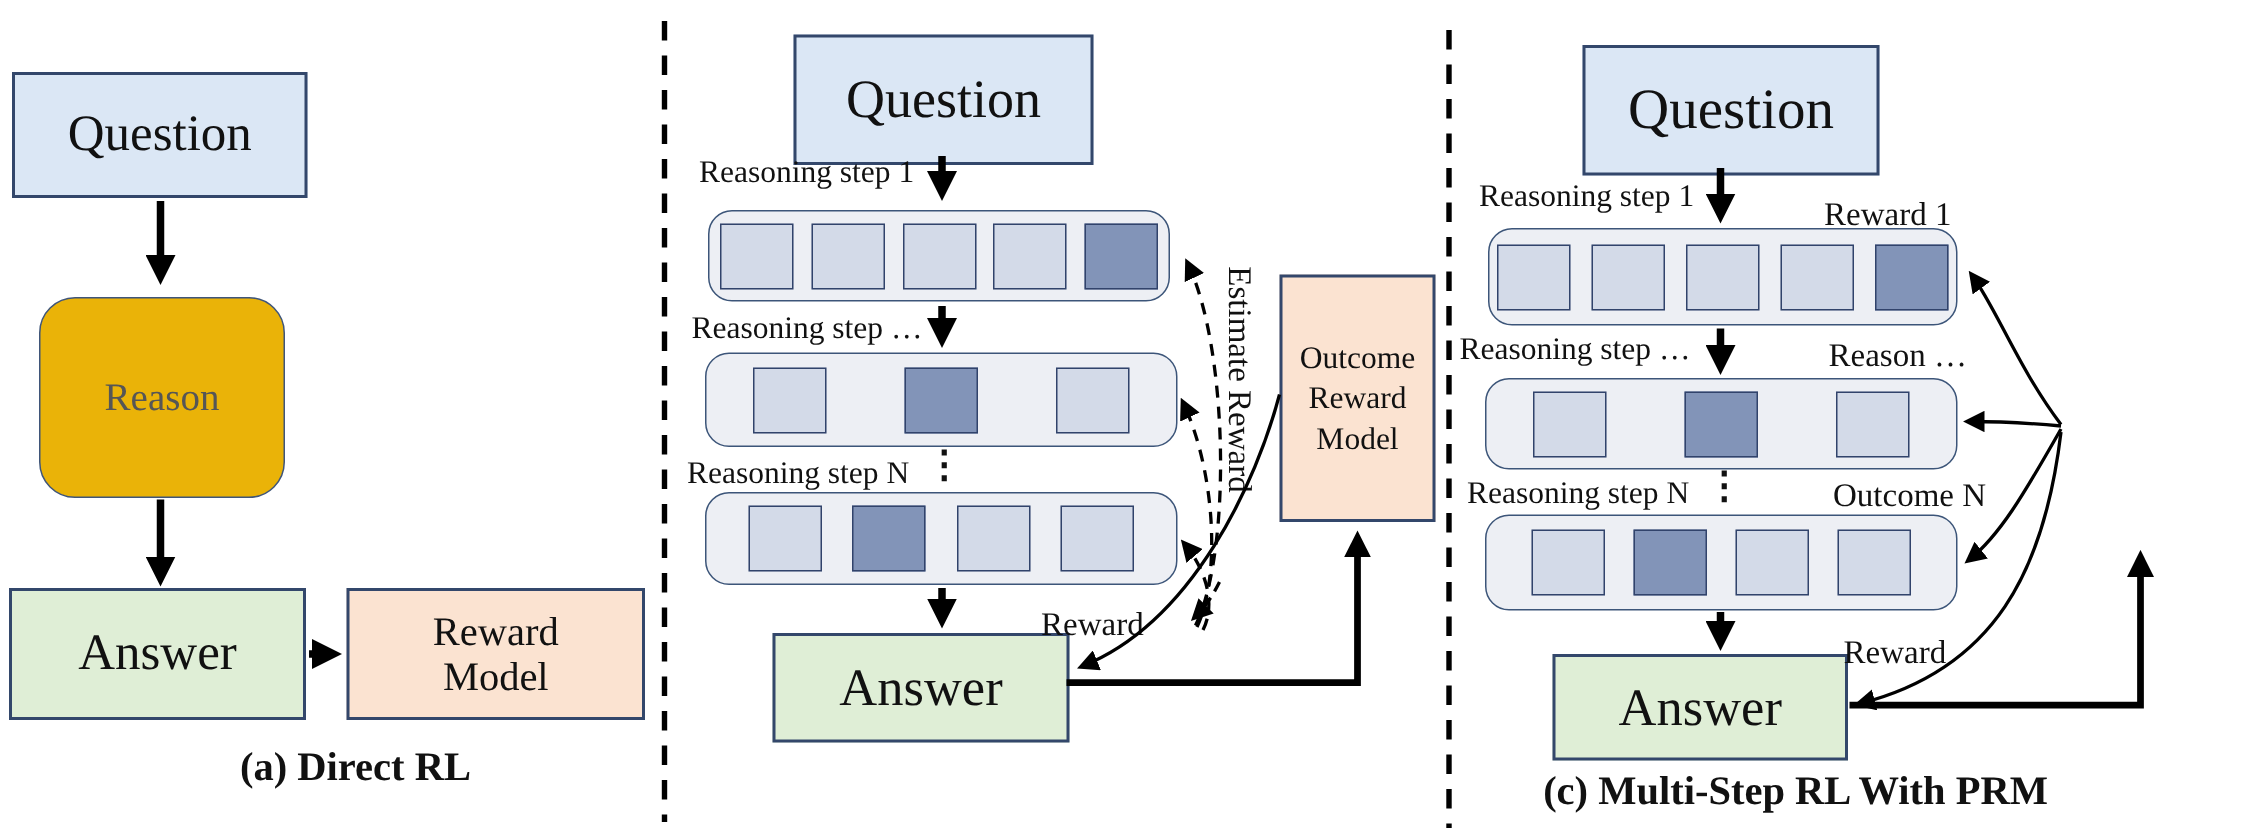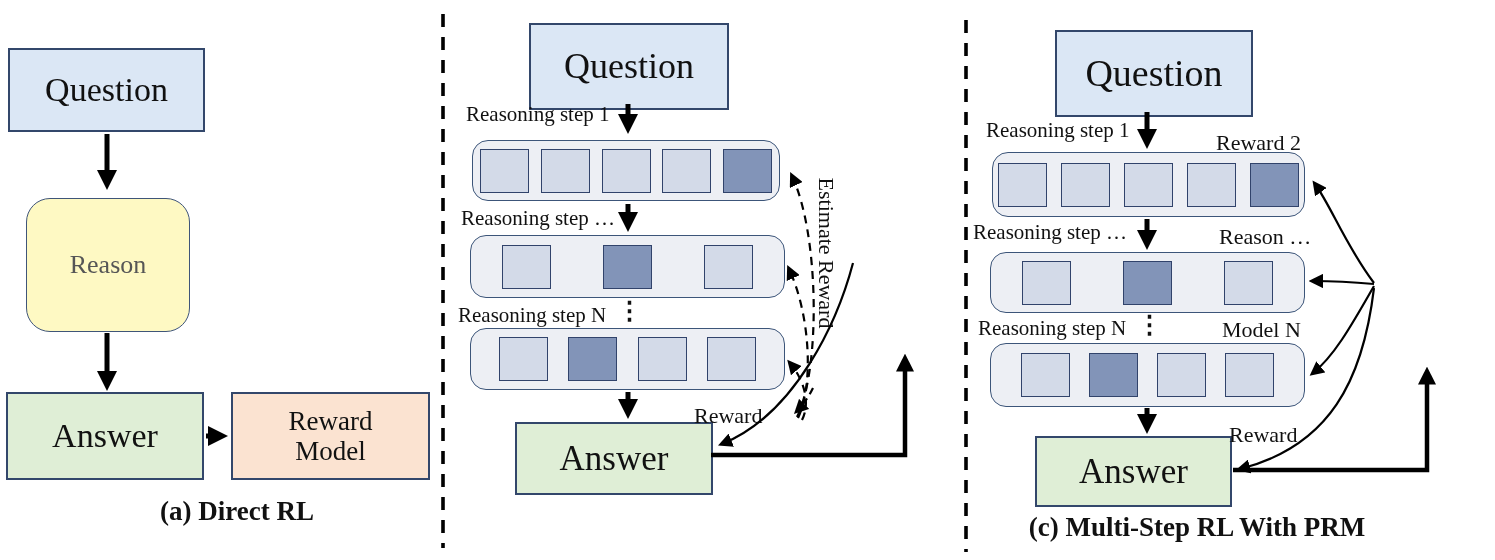--- a/index.html
+++ b/index.html
@@ -4,21 +4,21 @@
 <style>
   html,body{margin:0;padding:0;background:#fff;}
   .canvas{position:relative;width:1495px;height:560px;background:#ffffff;overflow:hidden;
           font-family:"Liberation Serif","DejaVu Serif",serif;color:#111;}
   svg.wires{position:absolute;left:0;top:0;width:1495px;height:560px;pointer-events:none;}
   .box{position:absolute;display:flex;align-items:center;justify-content:center;
        text-align:center;border:2px solid #33476b;box-sizing:border-box;line-height:1.12;}
   .blue{background:#dbe7f5;}
   .green{background:#dfeed6;}
   .peach{background:#fbe3d1;}
-  .grayround{background:#fef9c3;border:1.6px solid #3f5579;border-radius:24px;color:#565656;}
+  .grayround{background:#eab308;border:1.6px solid #3f5579;border-radius:24px;color:#565656;}
   .rowbox{position:absolute;display:flex;align-items:center;justify-content:space-between;
           background:#edeff4;border:1.6px solid #3c5579;border-radius:16px;box-sizing:border-box;}
   .sq{width:49px;height:44px;border:1.6px solid #31436b;box-sizing:border-box;flex:0 0 auto;}
   .sq.light{background:#d3dae8;}
   .sq.dark{background:#8294b8;}
   .lbl{position:absolute;font-size:21px;white-space:nowrap;}
   .rlbl{position:absolute;font-size:22px;white-space:nowrap;}
   .cap{position:absolute;font-size:27px;font-weight:bold;text-align:center;white-space:nowrap;}
   .dots{position:absolute;font-size:25px;font-weight:bold;line-height:0.95;}
   .rot{position:absolute;font-size:22px;white-space:nowrap;text-align:center;
@@ -69,45 +69,46 @@
       <div class="sq light"></div>
       <div class="sq light"></div>
     </div>
 
   <div class="box green atxt" style="left:515px;top:422px;width:198px;height:73px">Answer</div>
 
   <div class="rlbl" style="left:694px;top:403px">Reward</div>
 
   <div class="rot" style="left:731px;top:240px;width:190px;height:26px">Estimate Reward</div>
 
+  <div class="box peach ormtxt" style="left:853px;top:183px;width:104px;height:165px;padding:0 6px">Outcome Reward Model</div>
 
 
   <div class="box blue qtxt" style="left:1055px;top:30px;width:198px;height:87px;font-size:38px">Question</div>
 
   <div class="lbl" style="left:986px;top:118px">Reasoning step 1</div>
-  <div class="rlbl" style="left:1216px;top:130px">Reward 2</div>
+  <div class="rlbl" style="left:1216px;top:130px">Reward 1</div>
   <div class="rowbox" style="left:992px;top:152px;width:313px;height:65px;padding:0 5px">
       <div class="sq light"></div>
       <div class="sq light"></div>
       <div class="sq light"></div>
       <div class="sq light"></div>
       <div class="sq dark"></div>
     </div>
 
   <div class="lbl" style="left:973px;top:220px">Reasoning step …</div>
   <div class="rlbl" style="left:1219px;top:224px">Reason  …</div>
   <div class="rowbox" style="left:990px;top:252px;width:315px;height:61px;padding:0 31px">
       <div class="sq light"></div>
       <div class="sq dark"></div>
       <div class="sq light"></div>
     </div>
 
   <div class="lbl" style="left:978px;top:316px">Reasoning step N</div>
   <div class="dots" style="left:1137px;top:313px">⋮</div>
-  <div class="rlbl" style="left:1222px;top:317px">Model N</div>
+  <div class="rlbl" style="left:1222px;top:317px">Outcome N</div>
   <div class="rowbox" style="left:990px;top:343px;width:315px;height:64px;padding:0 30px">
       <div class="sq light"></div>
       <div class="sq dark"></div>
       <div class="sq light"></div>
       <div class="sq light"></div>
     </div>
 
   <div class="box green atxt" style="left:1035px;top:436px;width:197px;height:71px">Answer</div>
 
   <div class="rlbl" style="left:1229px;top:422px">Reward</div>

